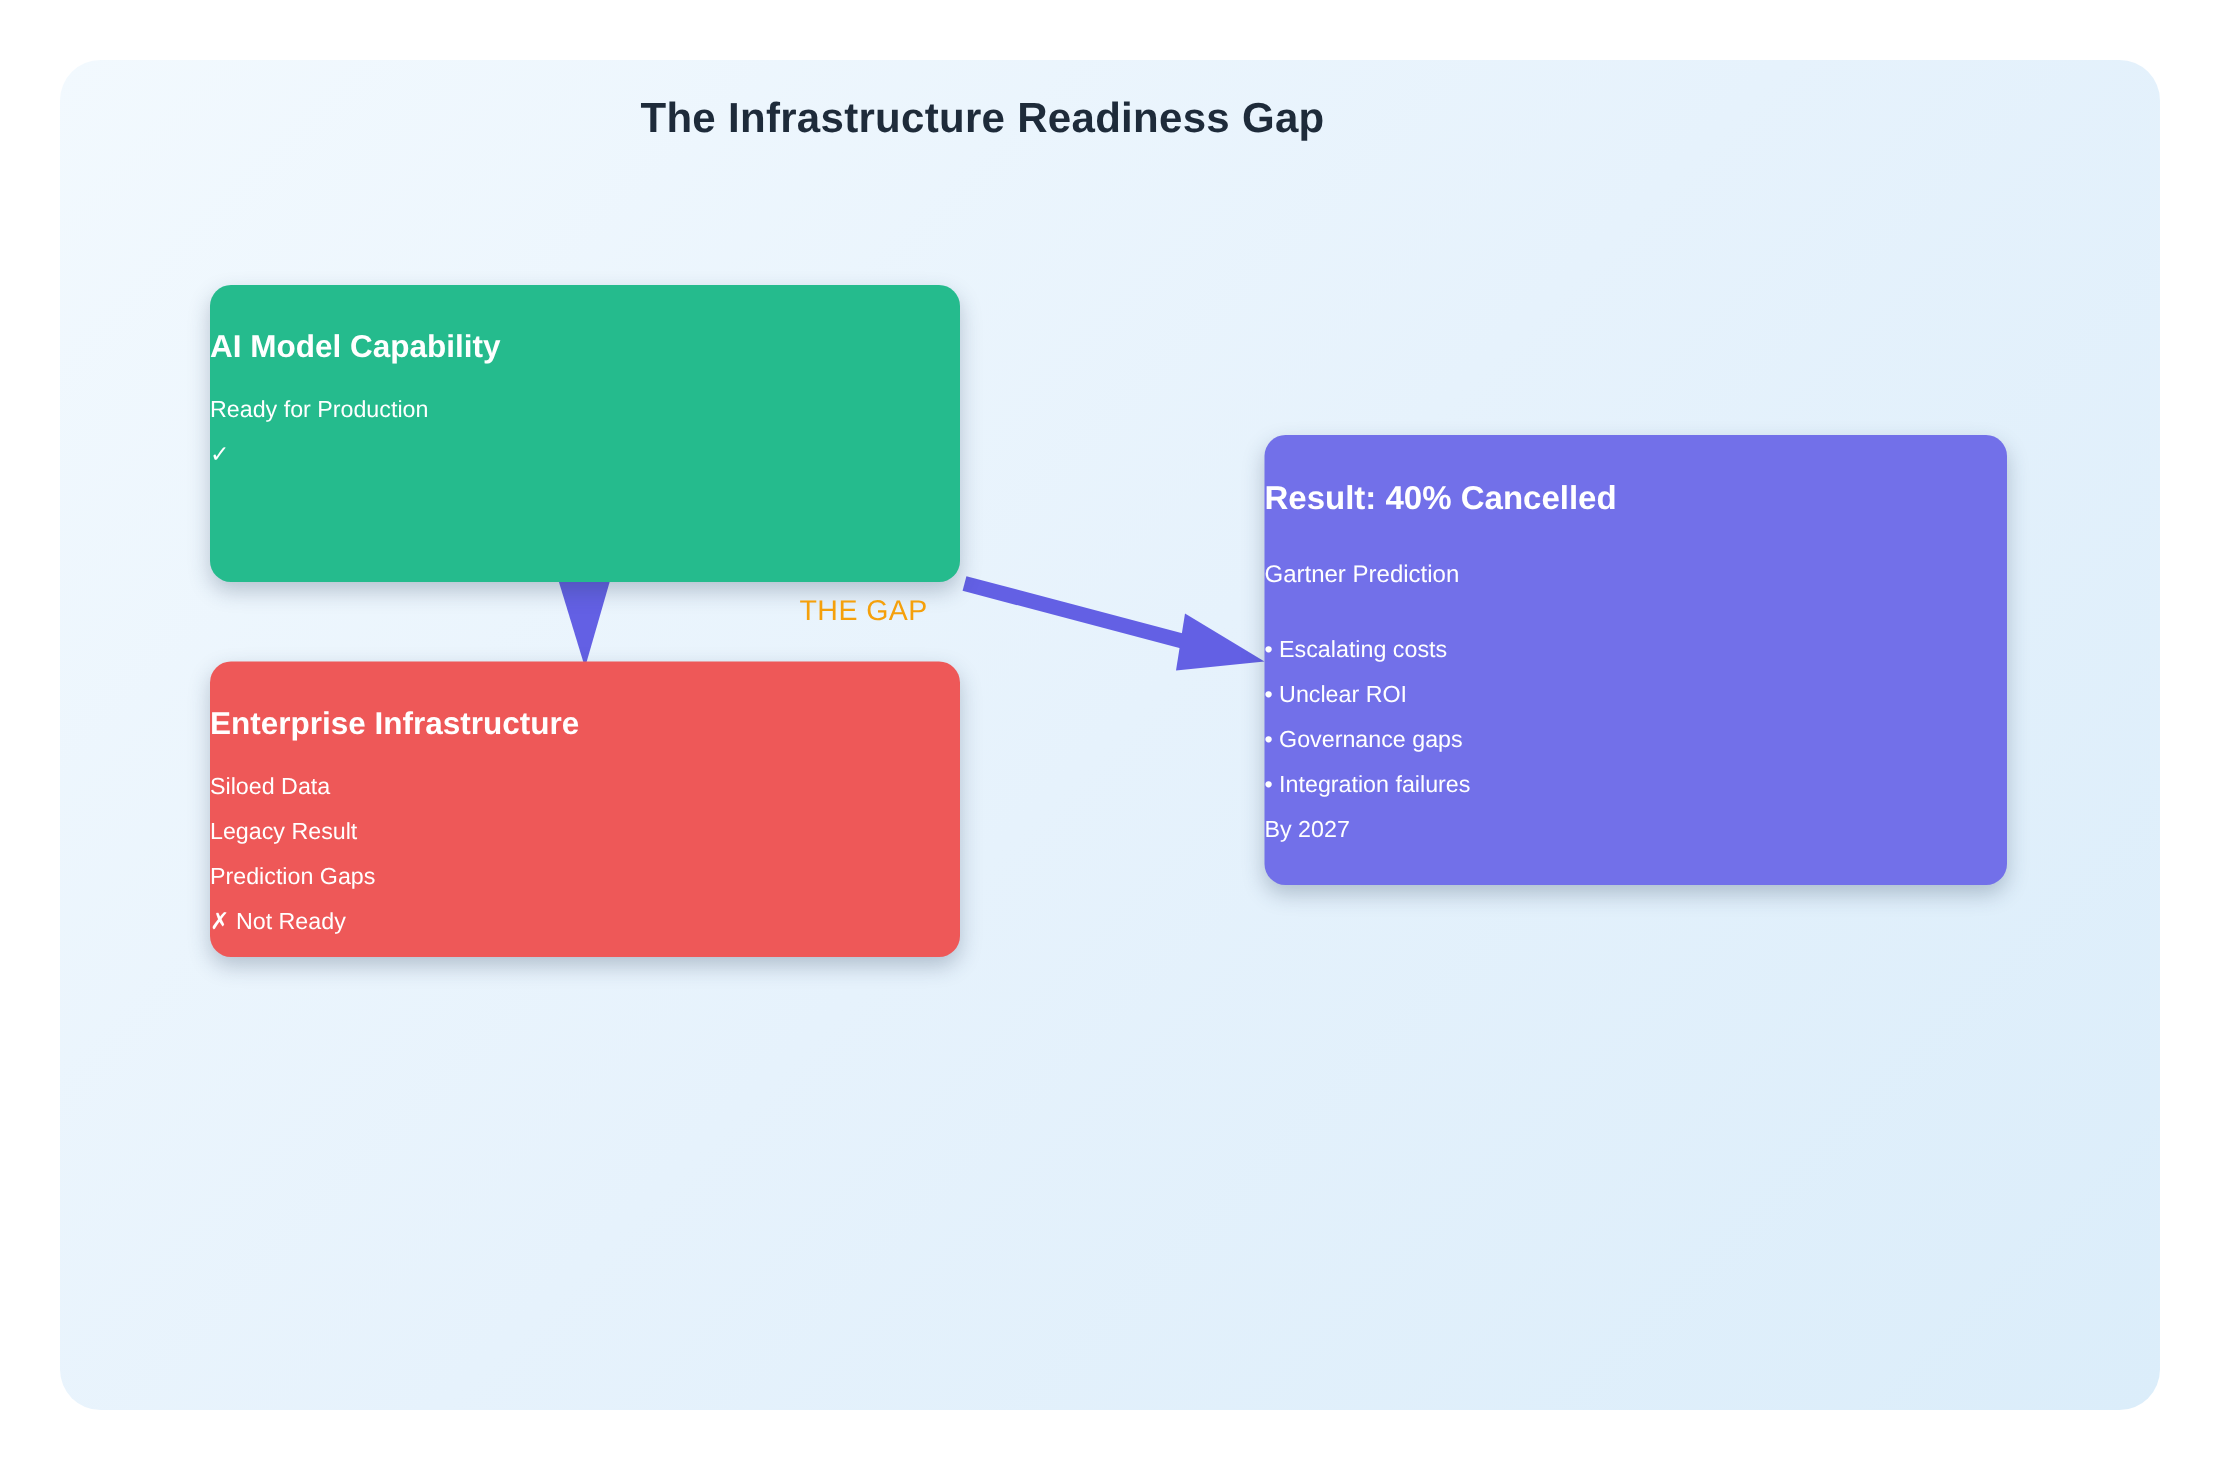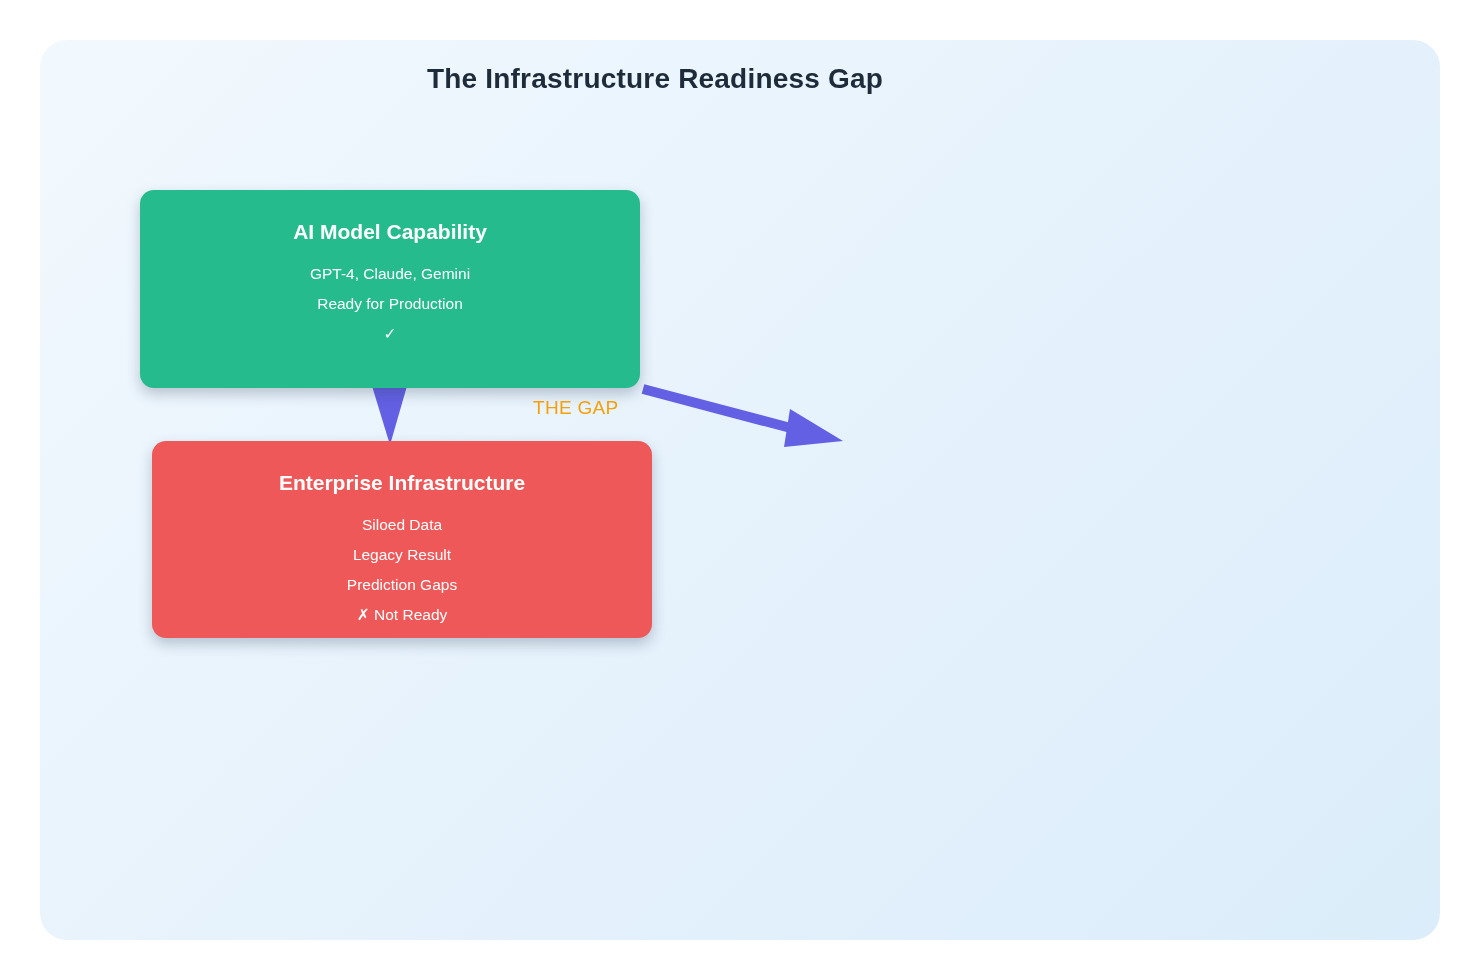--- a/index.html
+++ b/index.html
@@ -36,41 +36,40 @@
     left: 0;
     top: 0;
     width: 1400px;
     height: 900px;
     pointer-events: none;
   }
   .box {
     position: absolute;
     border-radius: 14px;
     color: #ffffff;
-    text-align: center;
     box-shadow: 0 6px 14px rgba(40, 60, 90, 0.28);
     box-sizing: border-box;
   }
   .box-title {
     font-weight: bold;
     font-size: 21px;
     line-height: 28px;
     margin-bottom: 13px;
   }
   .box-line {
     font-size: 15.5px;
     line-height: 30px;
   }
   .box-green {
     left: 100px; top: 150px; width: 500px; height: 198px;
     background: #25bb8d;
     padding-top: 28px;
   }
   .box-red {
-    left: 112px; top: 401px; width: 500px; height: 197px;
+    left: 100px; top: 401px; width: 500px; height: 197px;
     background: #ee5858;
     padding-top: 28px;
   }
   .box-purple {
     left: 803px; top: 250px; width: 495px; height: 300px;
     background: #7270e9;
     padding-top: 27px;
   }
   .box-purple .box-title {
     font-size: 22px;
@@ -104,29 +103,39 @@
   <div class="page-title">The Infrastructure Readiness Gap</div>
 
   <svg class="arrows" viewBox="0 0 1400 900" xmlns="http://www.w3.org/2000/svg">
     <polygon points="332,346 367,346 350,405" fill="#6360e4"></polygon>
     <line x1="603" y1="349" x2="762" y2="391" stroke="#6360e4" stroke-width="10"></line>
     <polygon points="750,369 744,407 803,401" fill="#6360e4"></polygon>
   </svg>
 
   <div class="box box-green">
     <div class="box-title">AI Model Capability</div>
-    <div class="box-line">GPT-4, Claude, Gemini</div>
     <div class="box-line">Ready for Production</div>
     <div class="box-line">✓</div>
   </div>
 
   <div class="box box-red">
     <div class="box-title">Enterprise Infrastructure</div>
     <div class="box-line">Siloed Data</div>
     <div class="box-line">Legacy Result</div>
     <div class="box-line">Prediction Gaps</div>
     <div class="box-line">✗ Not Ready</div>
   </div>
 
+  <div class="box box-purple">
+    <div class="box-title">Result: 40% Cancelled</div>
+    <div class="box-subtitle">Gartner Prediction</div>
+    <div class="bullet-list">
+      <div class="box-line">• Escalating costs</div>
+      <div class="box-line">• Unclear ROI</div>
+      <div class="box-line">• Governance gaps</div>
+      <div class="box-line">• Integration failures</div>
+      <div class="box-line">By 2027</div>
+    </div>
+  </div>
 
   <div class="gap-label">THE GAP</div>
 
 </div>
 
 </body></html>

